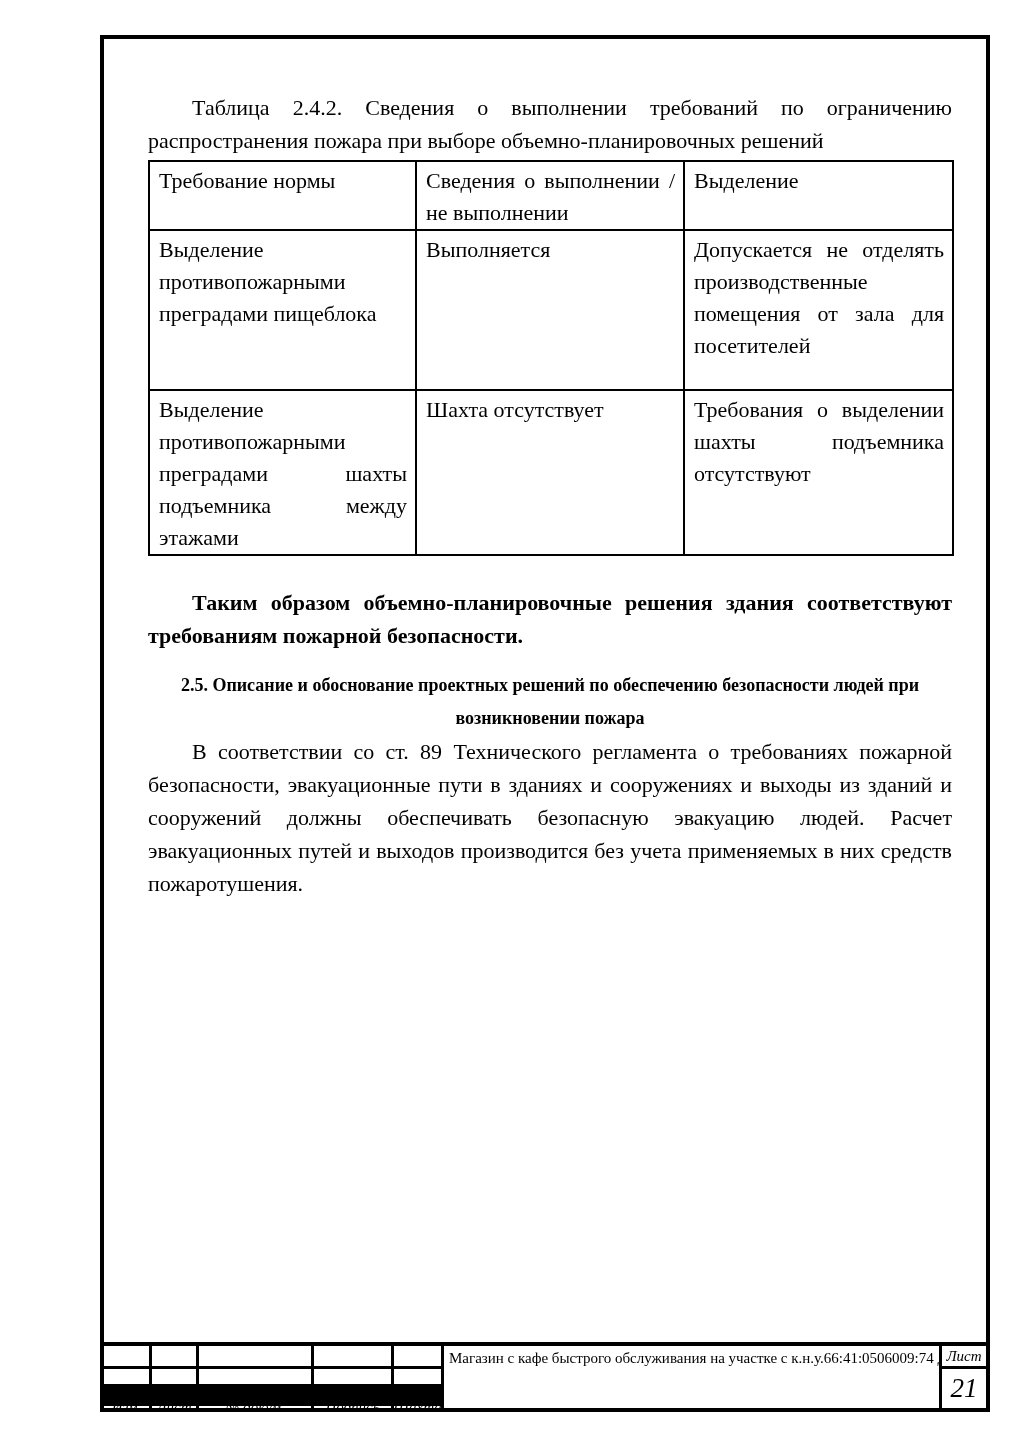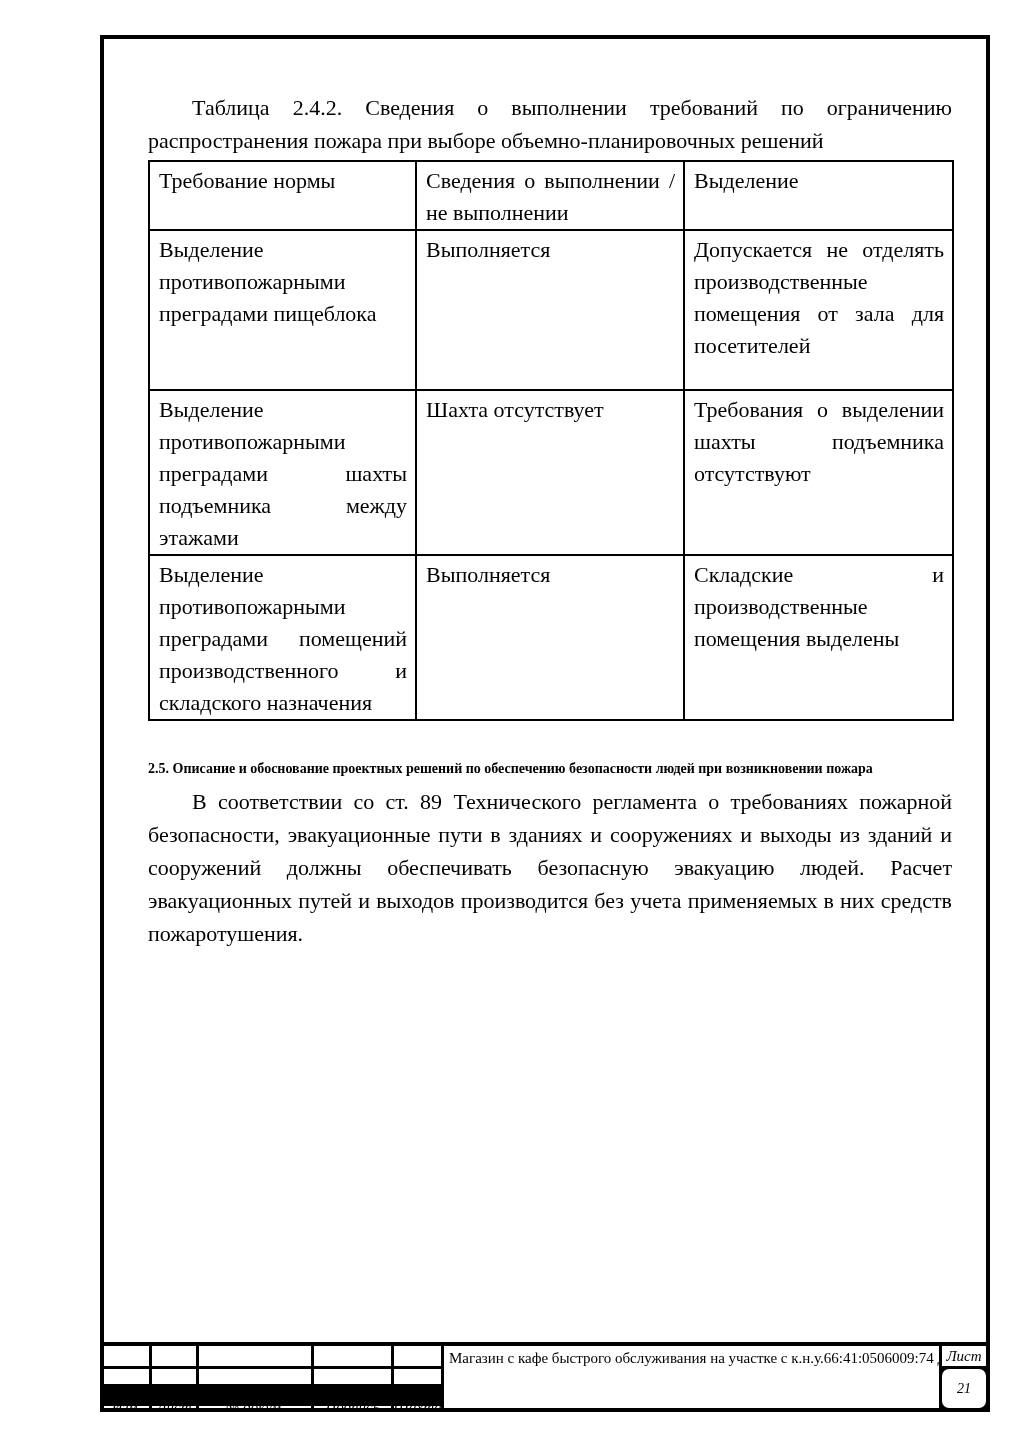--- a/index.html
+++ b/index.html
@@ -52,24 +52,25 @@
   tr.h66  { height: 66px;  }
   tr.h160 { height: 160px; }
   tr.h130 { height: 131px; }
   .conclusion {
     margin-top: 30px;
     font-weight: bold;
     text-align: justify;
     text-indent: 44px;
   }
   .section-heading {
-    margin-top: 31px;
+    margin-top: 17px;
     font-weight: bold;
-    font-size: 14px;
+    font-size: 18px;
     line-height: 33px;
+    text-align: center;
   }
   .body-para {
     text-align: justify;
     text-indent: 44px;
   }
   .body-para + .body-para { margin-top: 0; }
   
   .stamp {
     position: absolute;
     left: 0;
@@ -112,25 +113,24 @@
     font-style: italic;
     font-size: 15px;
     display: flex;
     align-items: center;
     justify-content: center;
   }
   .sheet-number-cell {
     grid-column: 7;
     grid-row: 2 / 4;
     font-style: italic;
-    font-size: 14px;
+    font-size: 27px;
     display: flex;
     align-items: center;
     justify-content: center;
-    border-radius: 7px;
   }
 </style>
 </head>
 <body>
 
 <div class="page">
   <div class="frame">
 
     <div class="content">
 
@@ -153,28 +153,24 @@
           <tr class="h160">
             <td>Выделение противопожарными преградами пищеблока</td>
             <td>Выполняется</td>
             <td>Допускается не отделять производственные помещения от зала для посетителей</td>
           </tr>
           <tr class="h160">
             <td>Выделение противопожарными преградами шахты подъемника между этажами</td>
             <td>Шахта отсутствует</td>
             <td>Требования о выделении шахты подъемника отсутствуют</td>
           </tr>
-          <tr class="h160">
-            <td>Выделение противопожарными преградами помещений производственного и складского назначения</td>
-            <td>Выполняется</td>
-            <td>Складские и производственные помещения выделены</td>
-          </tr>
         </tbody>
       </table>
 
+      <p class="conclusion">Таким образом объемно-планировочные решения здания соответствуют требованиям пожарной безопасности.</p>
 
       <h2 class="section-heading">2.5. Описание и обоснование проектных решений по обеспечению безопасности людей при возникновении пожара</h2>
 
       <p class="body-para">В соответствии со ст. 89 Технического регламента о требованиях пожарной безопасности, эвакуационные пути в зданиях и сооружениях и выходы из зданий и сооружений должны обеспечивать безопасную эвакуацию людей. Расчет эвакуационных путей и выходов производится без учета применяемых в них средств пожаротушения.</p>
 
     </div>
 
     <div class="stamp">
       <div class="sg">
 

